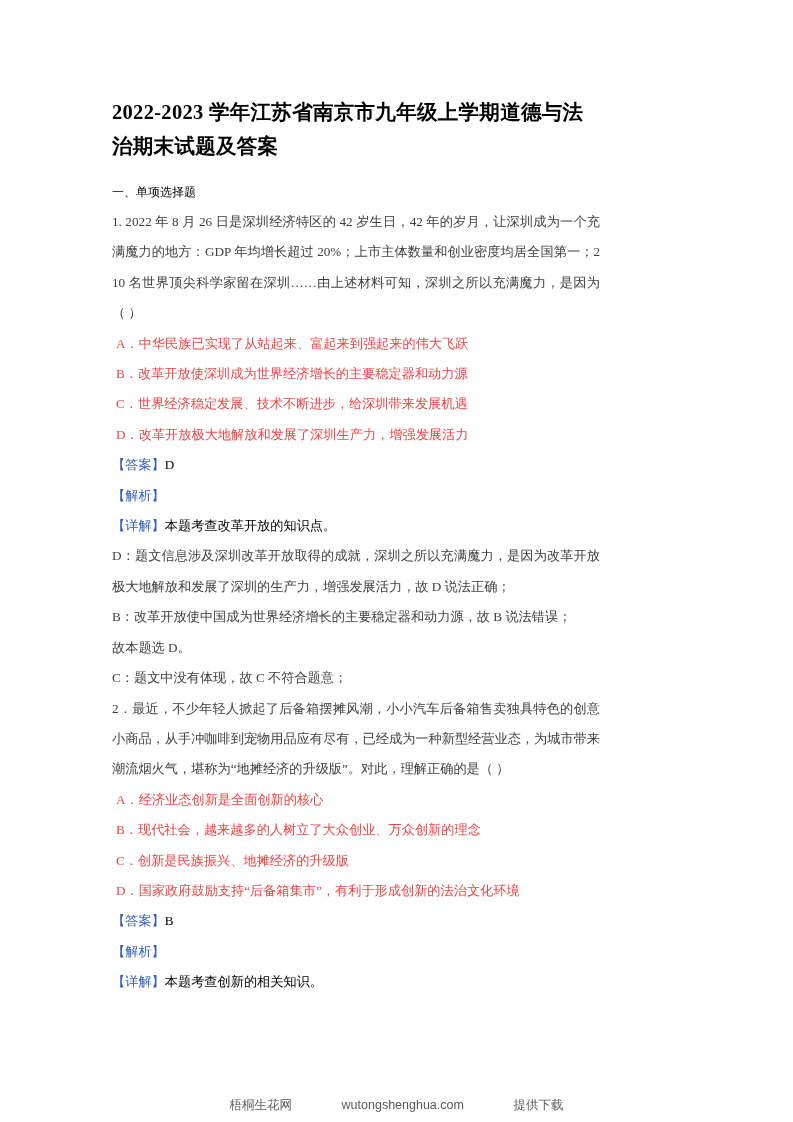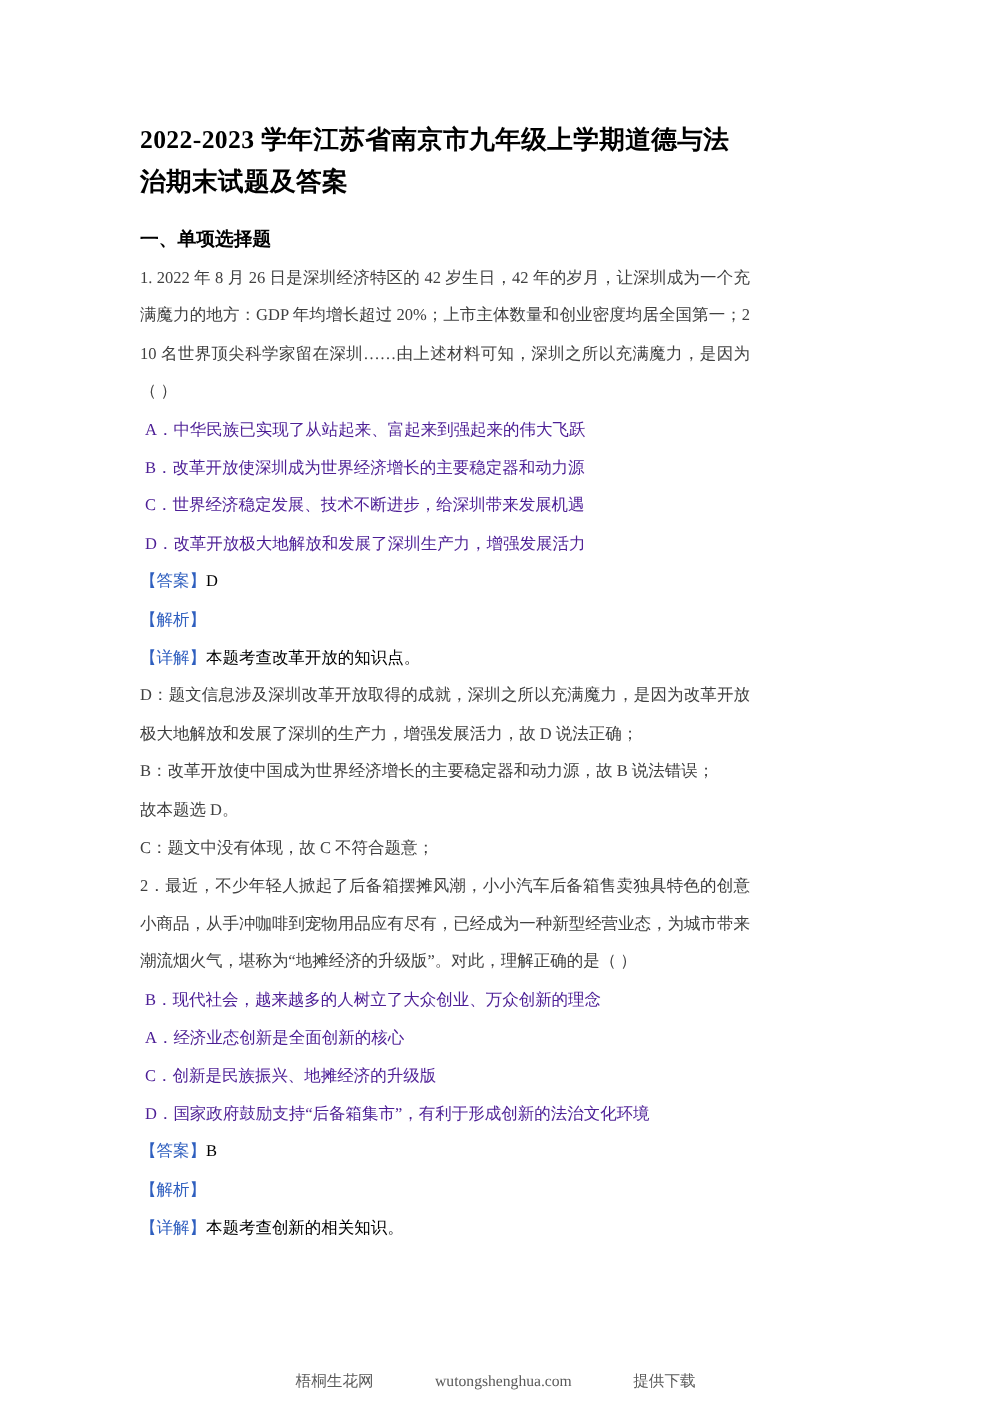--- a/index.html
+++ b/index.html
@@ -26,40 +26,39 @@
   .doc-title {
     font-family: "Liberation Serif", "DejaVu Serif", serif;
     font-size: 20.5px;
     font-weight: bold;
     line-height: 34px;
     letter-spacing: 0.3px;
     margin: 0 0 14px 0;
     color: #000;
   }
   .sec-head {
-    font-size: 15px;
+    font-size: 12px;
     line-height: 30px;
     margin: 0;
     color: #000;
-    font-weight: bold;
   }
   p.para {
     font-size: 13.2px;
     line-height: 30.4px;
     margin: 0;
     text-align: justify;
     text-justify: inter-ideograph;
     color: #404040;
     word-break: break-all;
   }
   p.opt {
     font-size: 13.2px;
     line-height: 30.4px;
     margin: 0;
-    color: #4c1d95;
+    color: #ef4444;
     padding-left: 4px;
   }
   .tag {
     color: #2f5fbf;
     font-size: 13.2px;
     line-height: 30.4px;
   }
   .tagline {
     font-size: 13.2px;
     line-height: 30.4px;
@@ -70,21 +69,21 @@
     color: #000;
   }
   .footer {
     position: absolute;
     left: 0;
     top: 1097px;
     width: 793px;
     text-align: center;
     font-size: 12.5px;
     color: #5a5a5a;
-    font-family: Liberation Serif, serif;
+    font-family: Liberation Sans, sans-serif;
   }
   .footer span {
     display: inline-block;
   }
   .footer .f1 { margin-right: 46px; }
   .footer .f2 { margin-right: 46px; }
 </style>
 </head>
 <body>
 
@@ -101,22 +100,22 @@
       <p class="opt">C．世界经济稳定发展、技术不断进步，给深圳带来发展机遇</p>
       <p class="opt">D．改革开放极大地解放和发展了深圳生产力，增强发展活力</p>
       <p class="tagline"><span class="tag">【答案】</span><span class="after">D</span></p>
       <p class="tagline"><span class="tag">【解析】</span><span class="after"></span></p>
       <p class="tagline"><span class="tag">【详解】</span><span class="after">本题考查改革开放的知识点。</span></p>
       <p class="para">D：题文信息涉及深圳改革开放取得的成就，深圳之所以充满魔力，是因为改革开放极大地解放和发展了深圳的生产力，增强发展活力，故 D 说法正确；</p>
       <p class="para">B：改革开放使中国成为世界经济增长的主要稳定器和动力源，故 B 说法错误；</p>
       <p class="para">故本题选 D。</p>
       <p class="para">C：题文中没有体现，故 C 不符合题意；</p>
       <p class="para">2．最近，不少年轻人掀起了后备箱摆摊风潮，小小汽车后备箱售卖独具特色的创意小商品，从手冲咖啡到宠物用品应有尽有，已经成为一种新型经营业态，为城市带来潮流烟火气，堪称为“地摊经济的升级版”。对此，理解正确的是（      ）</p>
+      <p class="opt">A．经济业态创新是全面创新的核心</p>
       <p class="opt">B．现代社会，越来越多的人树立了大众创业、万众创新的理念</p>
-      <p class="opt">A．经济业态创新是全面创新的核心</p>
       <p class="opt">C．创新是民族振兴、地摊经济的升级版</p>
       <p class="opt">D．国家政府鼓励支持“后备箱集市”，有利于形成创新的法治文化环境</p>
       <p class="tagline"><span class="tag">【答案】</span><span class="after">B</span></p>
       <p class="tagline"><span class="tag">【解析】</span><span class="after"></span></p>
       <p class="tagline"><span class="tag">【详解】</span><span class="after">本题考查创新的相关知识。</span></p>
     </div>
 
 </div>
 
 <div class="footer">

